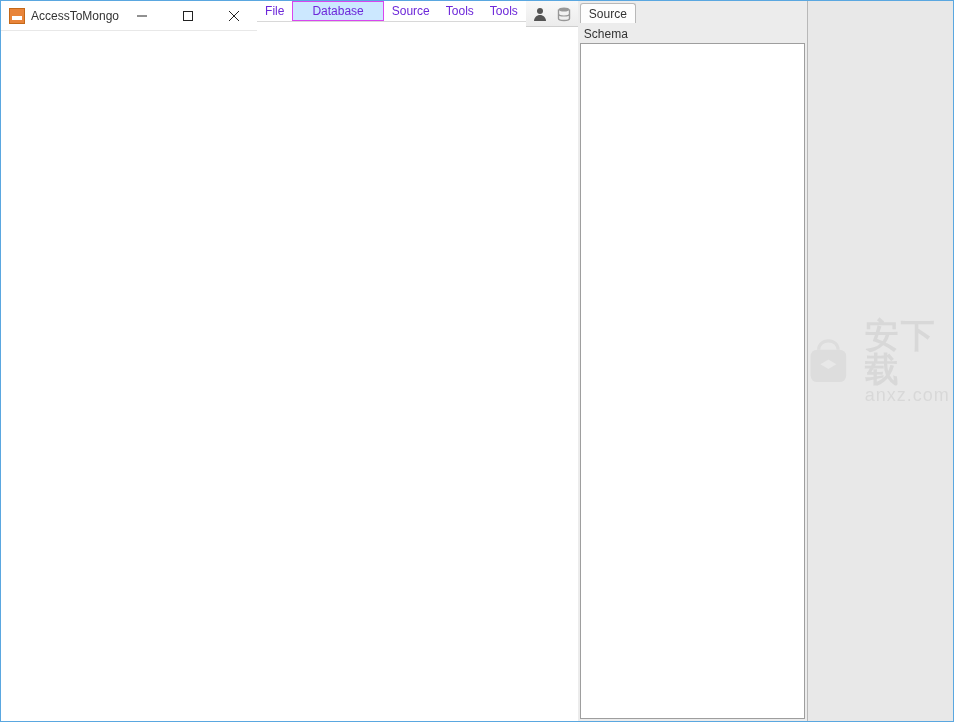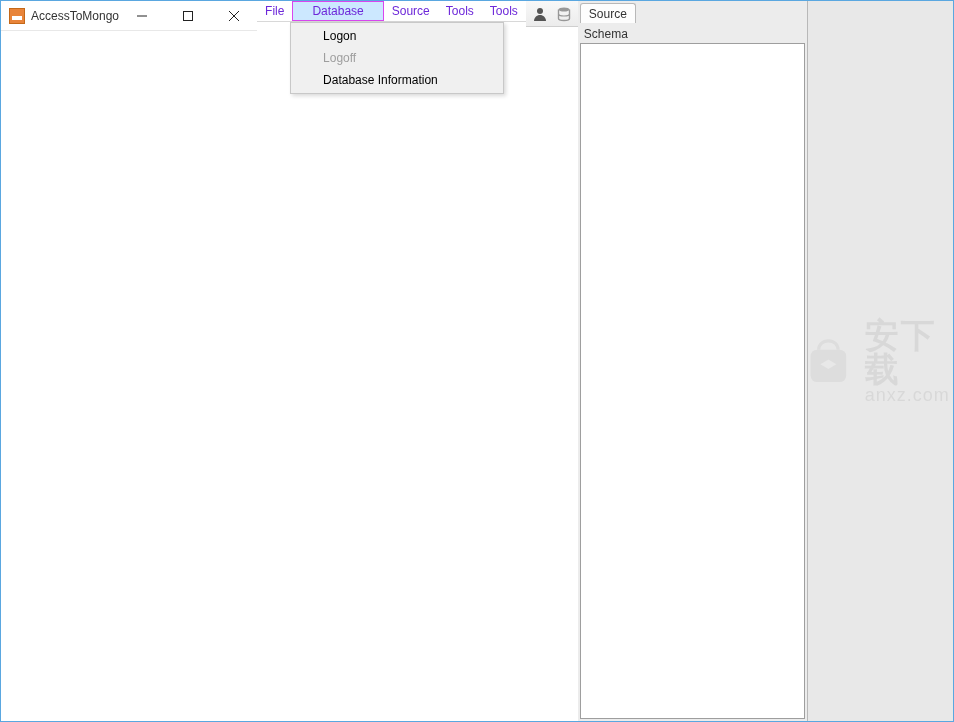--- a/index.html
+++ b/index.html
@@ -71,25 +71,20 @@
     </div>
   </div>
 
   <div class="menubar">
     <div class="menu-item">File</div>
     <div class="menu-item active">Database</div>
     <div class="menu-item">Source</div>
     <div class="menu-item">Tools</div>
     <div class="menu-item">Tools</div>
 
-    <div class="dropdown">
-      <div class="dd-item">Logon</div>
-      <div class="dd-item disabled">Logoff</div>
-      <div class="dd-item">Database Information</div>
-    </div>
   </div>
 
   <div class="toolbar">
     <div class="tb-btn">
       <svg viewBox="0 0 16 16">
         <circle cx="8" cy="5" r="3" fill="#3a3a3a"></circle>
         <path d="M2 15c0-3.3 2.7-6 6-6s6 2.7 6 6" fill="#3a3a3a"></path>
       </svg>
     </div>
     <div class="tb-btn">

